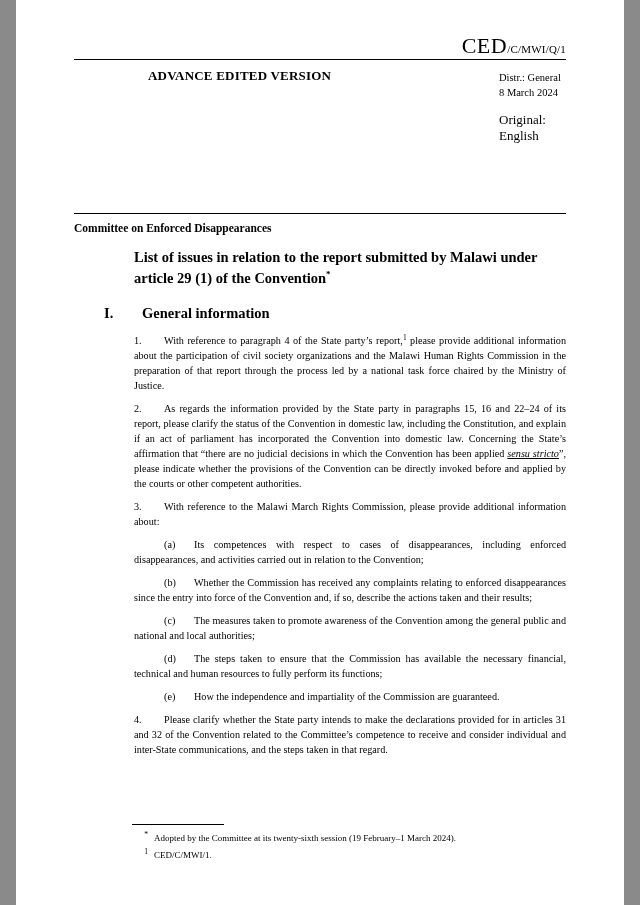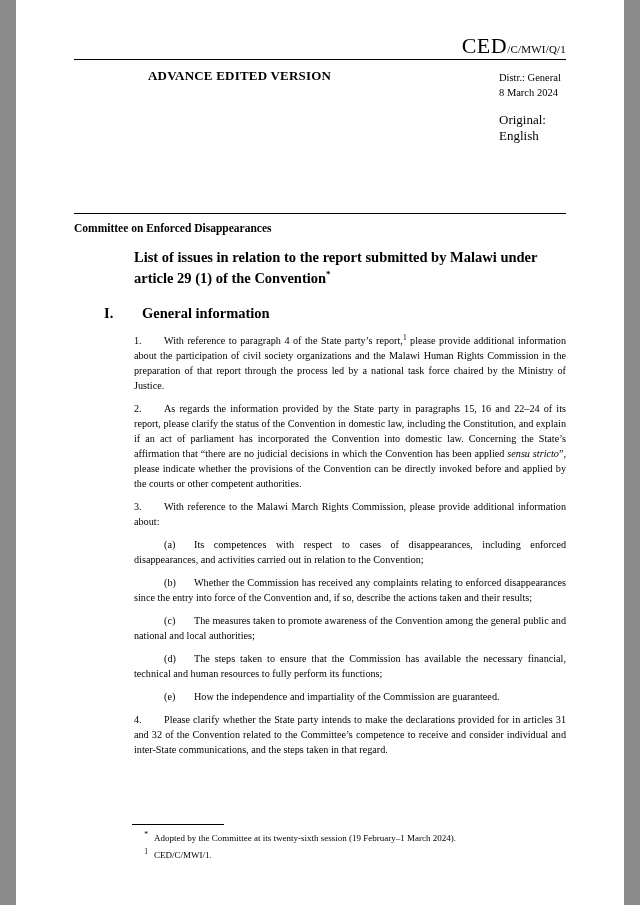--- a/index.html
+++ b/index.html
@@ -139,21 +139,21 @@
   .sub .pl {
     display: inline-block;
     width: 30px;
     margin-left: 30px;
   }
   sup {
     font-size: 7.5px;
     vertical-align: super;
     line-height: 0;
   }
-  .ital { font-style: italic; }
+  .ital { font-style: italic; text-decoration: underline; }
   
   .fn-rule {
     position: absolute;
     bottom: 80px;
     left: 58px;
     width: 92px;
     border-top: 1px solid #000;
   }
   .footnotes {
     position: absolute;

